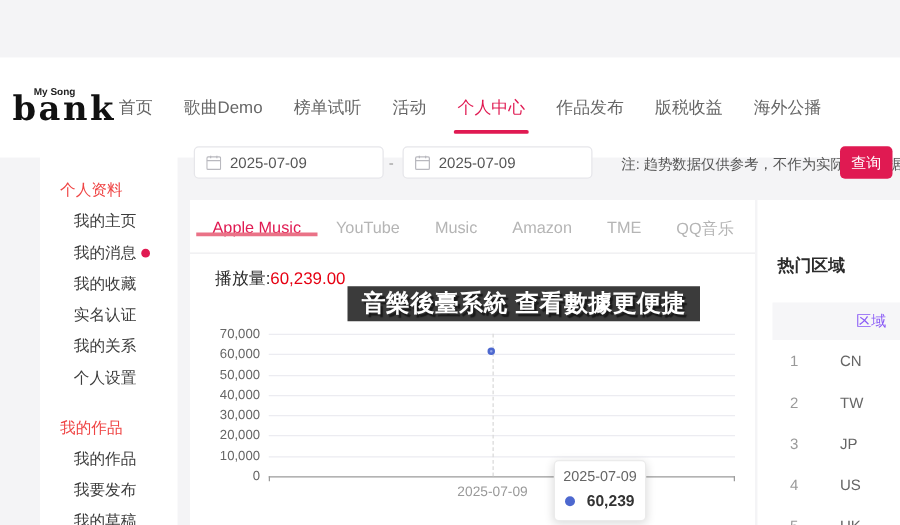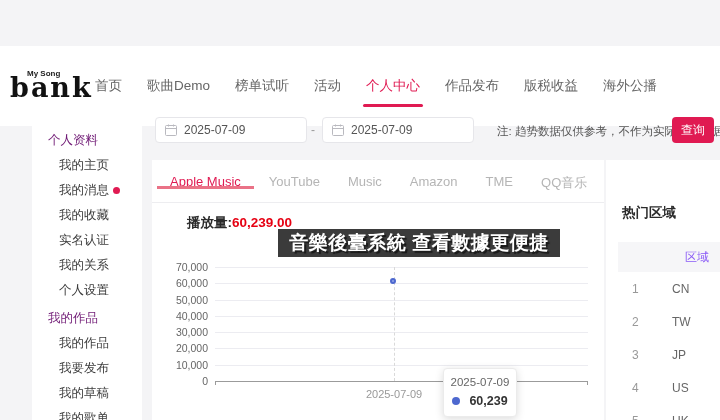--- a/index.html
+++ b/index.html
@@ -14,38 +14,38 @@
   .header { position:absolute; left:0; top:0; width:720px; height:80px; background:#fff;margin-top:46px; }
   .logo { position:absolute; left:10px; top:22px; width:86px; height:40px; cursor:pointer; }
   .logo-name { font-family:"DejaVu Serif", serif; font-size:27px; font-weight:bold; color:#111; letter-spacing:2px; line-height:40px; }
   .logo-tag  { position:absolute; left:17px; top:1px; font-size:8px; font-weight:bold; color:#222; letter-spacing:0; }
   .nav { position:absolute; left:95px; top:0; height:80px; display:flex; align-items:center; gap:25px; }
   .nav-item { position:relative; font-size:13.5px; color:#666; cursor:pointer; white-space:nowrap; }
   .nav-item.active { color:var(--accent); }
   .nav-underline { position:absolute; left:-3px; right:-3px; bottom:-12px; height:3px; background:var(--accent); border-radius:2px; }
   
   .sidebar { position:absolute; left:32px; top:117px; width:110px; height:320px; background:#fff; padding-top:8px; }
-  .side-section-title { padding-left:16px; line-height:26px; font-size:12.5px; color:#701a75; margin-top:2px; }
+  .side-section-title { padding-left:16px; line-height:26px; font-size:12.5px; color:#ef4444; margin-top:14px; }
   .side-item { padding-left:27px; line-height:25px; font-size:12.5px; color:#3c3c3c; cursor:pointer; white-space:nowrap; }
   .badge-dot { display:inline-block; width:7px; height:7px; border-radius:50%; background:var(--accent); margin-left:4px; vertical-align:middle; }
   
   .date-input { position:absolute; top:117px; width:152px; height:26px; background:#fff; border:1px solid #e6e6ea; border-radius:4px; display:flex; align-items:center; padding:0 9px; gap:7px; cursor:pointer; }
   .date-input.from { left:155px; } .date-input.to { left:322px; }
   .date-text { font-size:12px; color:#555; }
   .cal-icon { width:12px; height:12px; flex:0 0 auto; }
   .range-sep { position:absolute; left:311px; top:123px; font-size:12px; color:#999; }
   .filter-note { position:absolute; left:497px; top:124px; font-size:11.5px; color:#555; white-space:nowrap; }
   .query-btn { position:absolute; left:672px; top:117px; width:42px; height:26px; background:var(--accent); border:none; border-radius:4px; color:#fff; font-size:12px; cursor:pointer; font-family:inherit; }
   
   .main-card { position:absolute; left:152px; top:160px; width:452px; height:300px; background:#fff; }
   .tabs { display:flex; align-items:flex-start; height:43px; border-bottom:1px solid #ededf0; overflow:hidden; white-space:nowrap; padding-left:4px; }
   .tab { position:relative; padding:14px 14px 0 14px; font-size:13px; color:#b5b5b5; cursor:pointer; flex:0 0 auto; }
   .tab.active { color:var(--accent); }
   .tab-underline { position:absolute; left:1px; right:1px; bottom:0; height:3px; background:var(--tab-underline); }
-  .plays { margin:11px 0 0 35px; font-size:13.5px; font-weight:bold; }
+  .plays { margin:11px 0 0 20px; font-size:13.5px; font-weight:normal; }
   .plays-label { color:#2b2b2b; }
   .plays-value { color:var(--plays-red); }
   
   .overlay-caption { position:absolute; left:126px; top:69px; width:282px; height:28px; background:rgba(44,44,44,0.93); display:flex; align-items:center; justify-content:center; color:#fff; font-size:19px; font-weight:bold; letter-spacing:0.5px; text-shadow:2px 2px 1px rgba(0,0,0,0.6); white-space:nowrap; z-index:5; }
   
   .plot { position:absolute; left:63px; top:107px; width:373px; height:114px; }
   .grid-row { position:absolute; left:0; width:100%; height:1px; background:#ececf1; }
   .grid-row.axis { background:#9b9b9b; }
   .ytick { position:absolute; right:calc(100% + 7px); top:-6px; width:60px; text-align:right; font-size:10.5px; color:#666; }
   .axis-tick { position:absolute; top:114px; width:1px; height:4px; background:#9b9b9b; }

